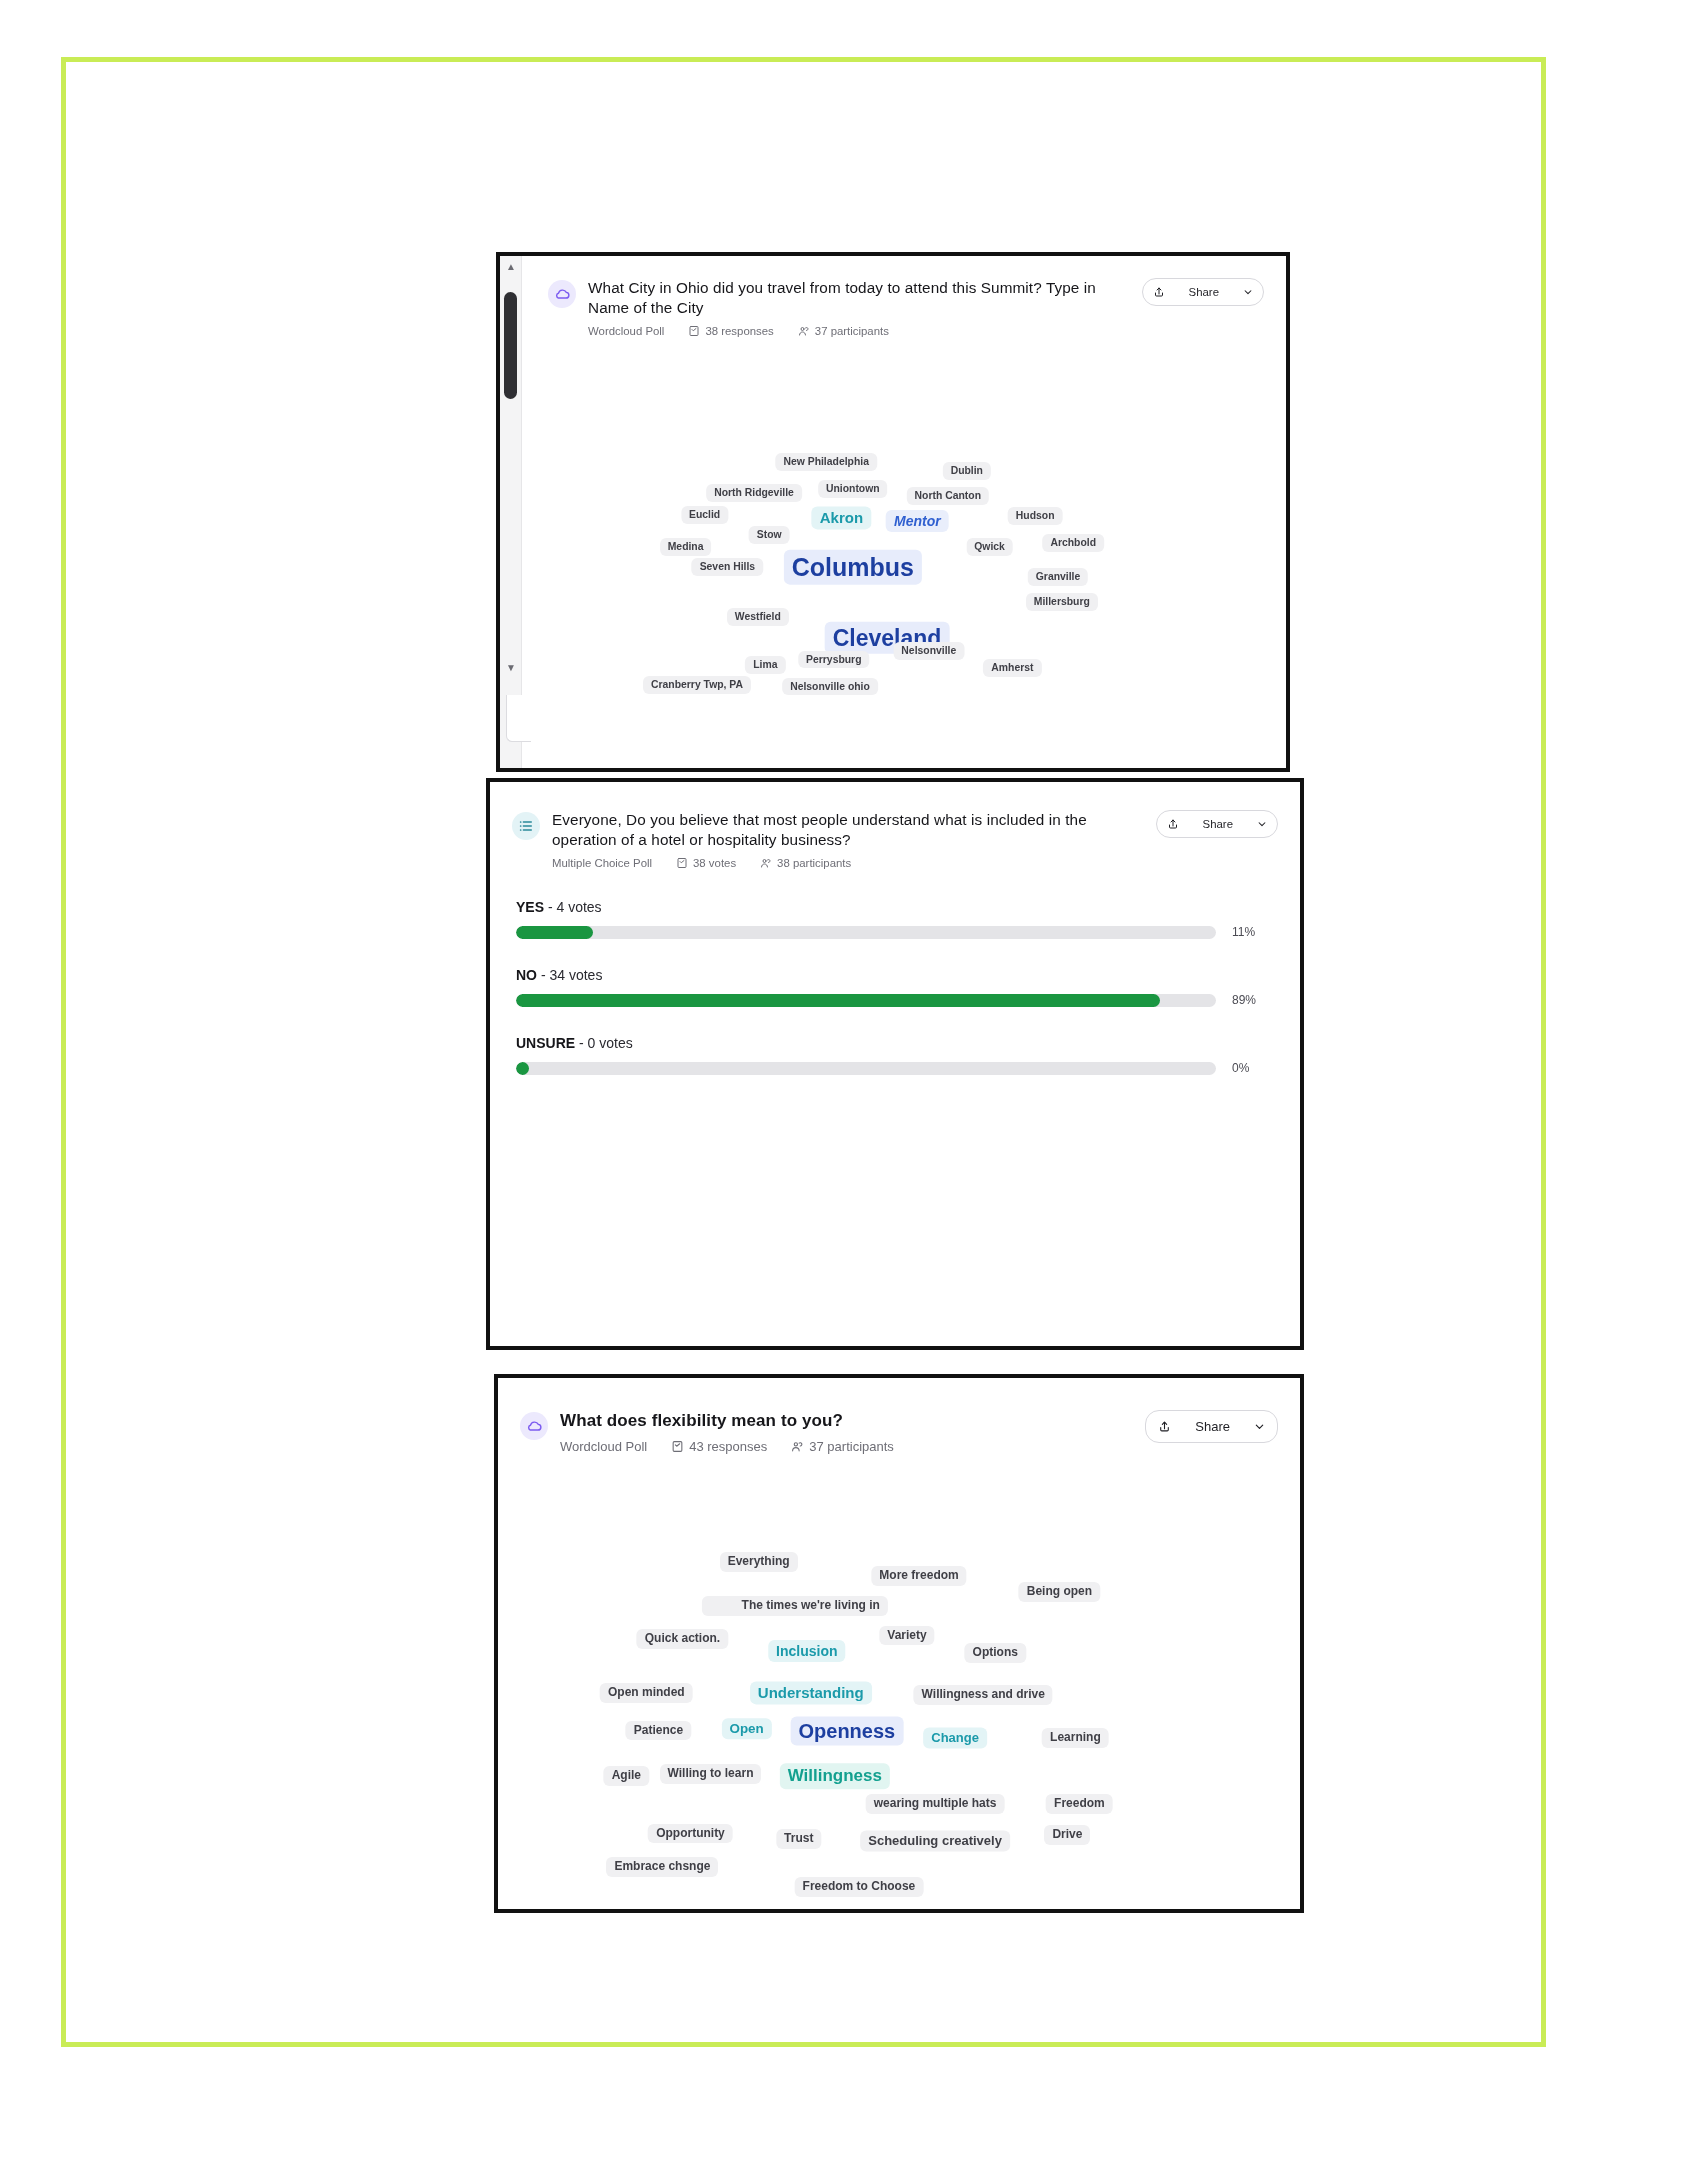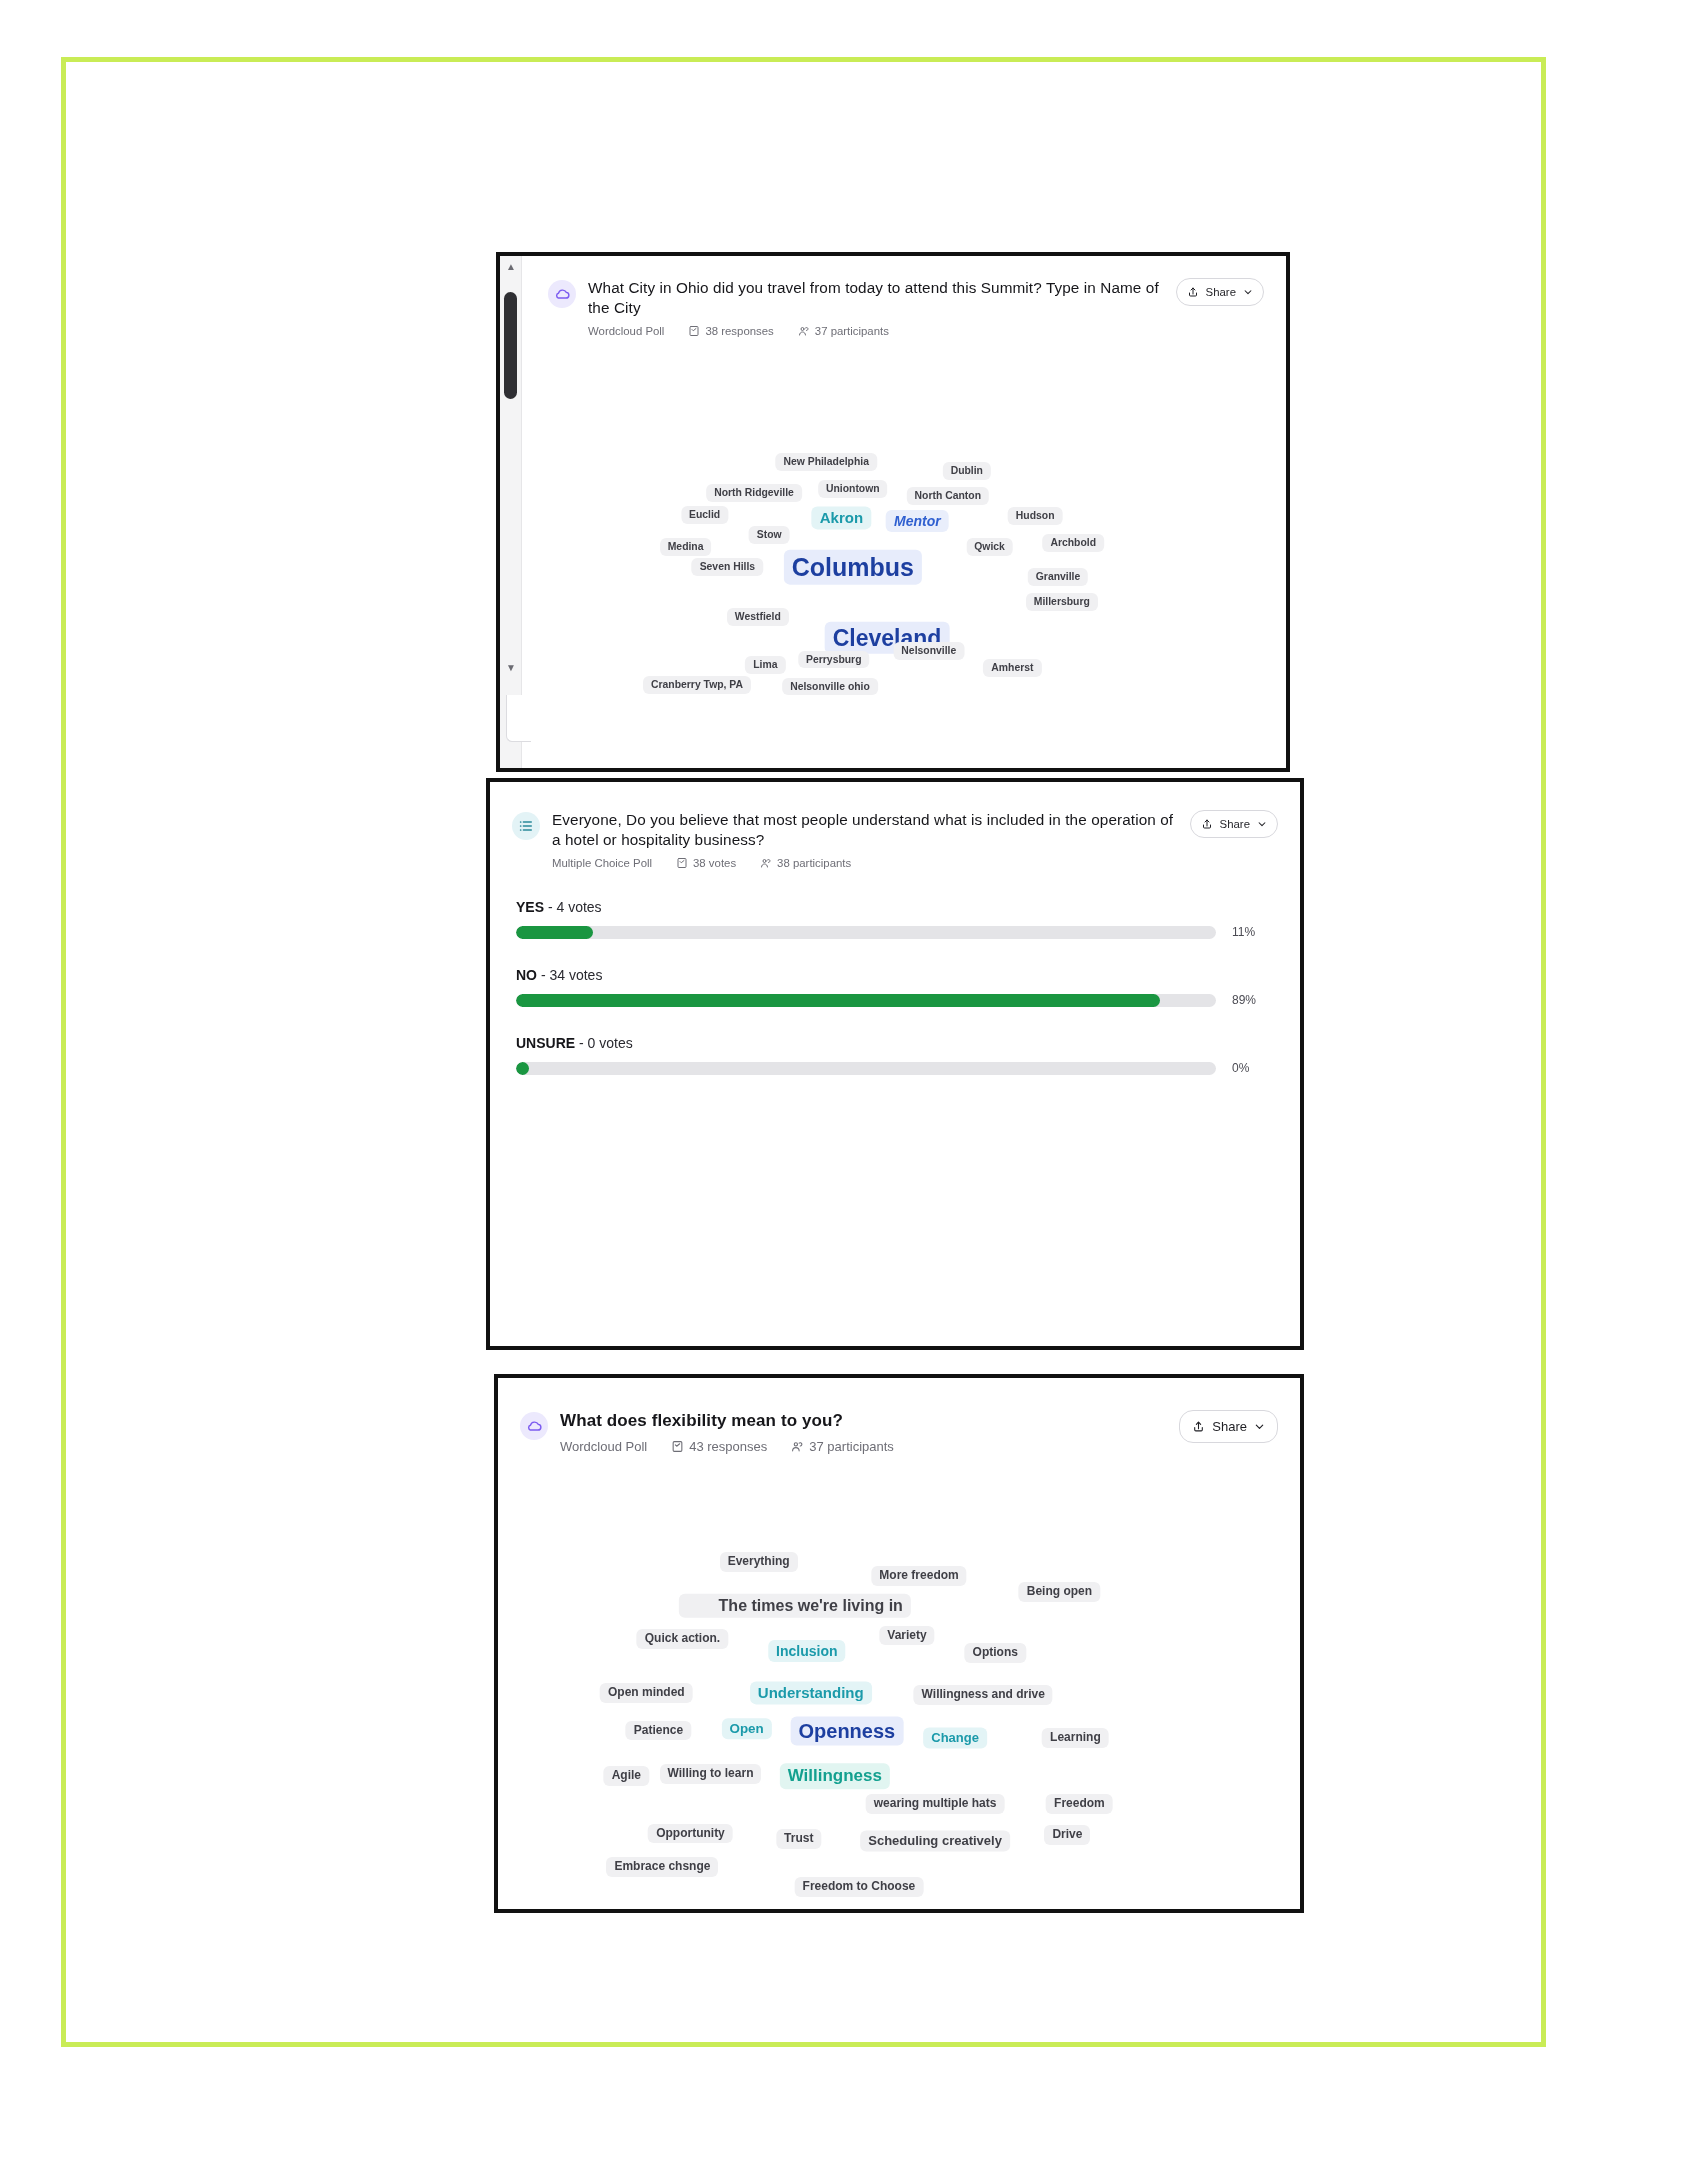--- a/index.html
+++ b/index.html
@@ -130,21 +130,21 @@
     font-size: 11.4px;
     color: #6e6e76;
   }
   .meta-item { display: flex; align-items: center; gap: 5px; }
   .meta-row.big { font-size: 13px; }
 
   .share-btn {
     flex: 0 0 auto;
     display: flex;
     align-items: center;
-    gap: 7px;
+    gap: 24px;
     border: 1px solid #d8d8dd;
     border-radius: 14px;
     background: #ffffff;
     padding: 7px 10px;
     font-size: 11.4px;
     color: #1f1f24;
     white-space: nowrap;
   }
   .share-btn.big { font-size: 13px; padding: 8px 12px; }
 
@@ -443,21 +443,21 @@
       <div class="wc-area" id="wc-2" style="left:0; right:0; top:109px; height:396px;">
           <div class="wc-word blue" style="left: 43.5%; top: 61.5%; font-size: 20px;">Openness</div>
           <div class="wc-word tealdark" style="left: 42%; top: 73%; font-size: 17px; text-align: center;">Willingness</div>
           <div class="wc-word teal" style="left: 39%; top: 52%; font-size: 15px;">Understanding</div>
           <div class="wc-word teal" style="left: 38.5%; top: 41.5%; font-size: 14px;">Inclusion</div>
           <div class="wc-word teal" style="left: 31%; top: 61%; font-size: 13.4px;">Open</div>
           <div class="wc-word teal" style="left: 57%; top: 63.5%; font-size: 13px;">Change</div>
           <div class="wc-word" style="left: 32.5%; top: 19%; font-size: 12px;">Everything</div>
           <div class="wc-word" style="left: 52.5%; top: 22.5%; font-size: 12px;">More freedom</div>
           <div class="wc-word" style="left: 70%; top: 26.5%; font-size: 12px;">Being open</div>
-          <div class="wc-word" style="left: 37%; top: 30%; font-size: 16px; padding-left: 40px;">The times we're living in</div>
+          <div class="wc-word" style="left: 37%; top: 30%; font-size: 12px; padding-left: 40px;">The times we're living in</div>
           <div class="wc-word" style="left: 23%; top: 38.5%; font-size: 12px;">Quick action.</div>
           <div class="wc-word" style="left: 51%; top: 37.5%; font-size: 12px;">Variety</div>
           <div class="wc-word" style="left: 62%; top: 42%; font-size: 12px;">Options</div>
           <div class="wc-word" style="left: 18.5%; top: 52%; font-size: 12px;">Open minded</div>
           <div class="wc-word" style="left: 60.5%; top: 52.5%; font-size: 12px;">Willingness and drive</div>
           <div class="wc-word" style="left: 20%; top: 61.5%; font-size: 12px;">Patience</div>
           <div class="wc-word" style="left: 72%; top: 63.5%; font-size: 12px;">Learning</div>
           <div class="wc-word" style="left: 16%; top: 73%; font-size: 12px;">Agile</div>
           <div class="wc-word" style="left: 26.5%; top: 72.5%; font-size: 12px;">Willing to learn</div>
           <div class="wc-word" style="left: 54.5%; top: 80%; font-size: 12px;">wearing multiple hats</div>

